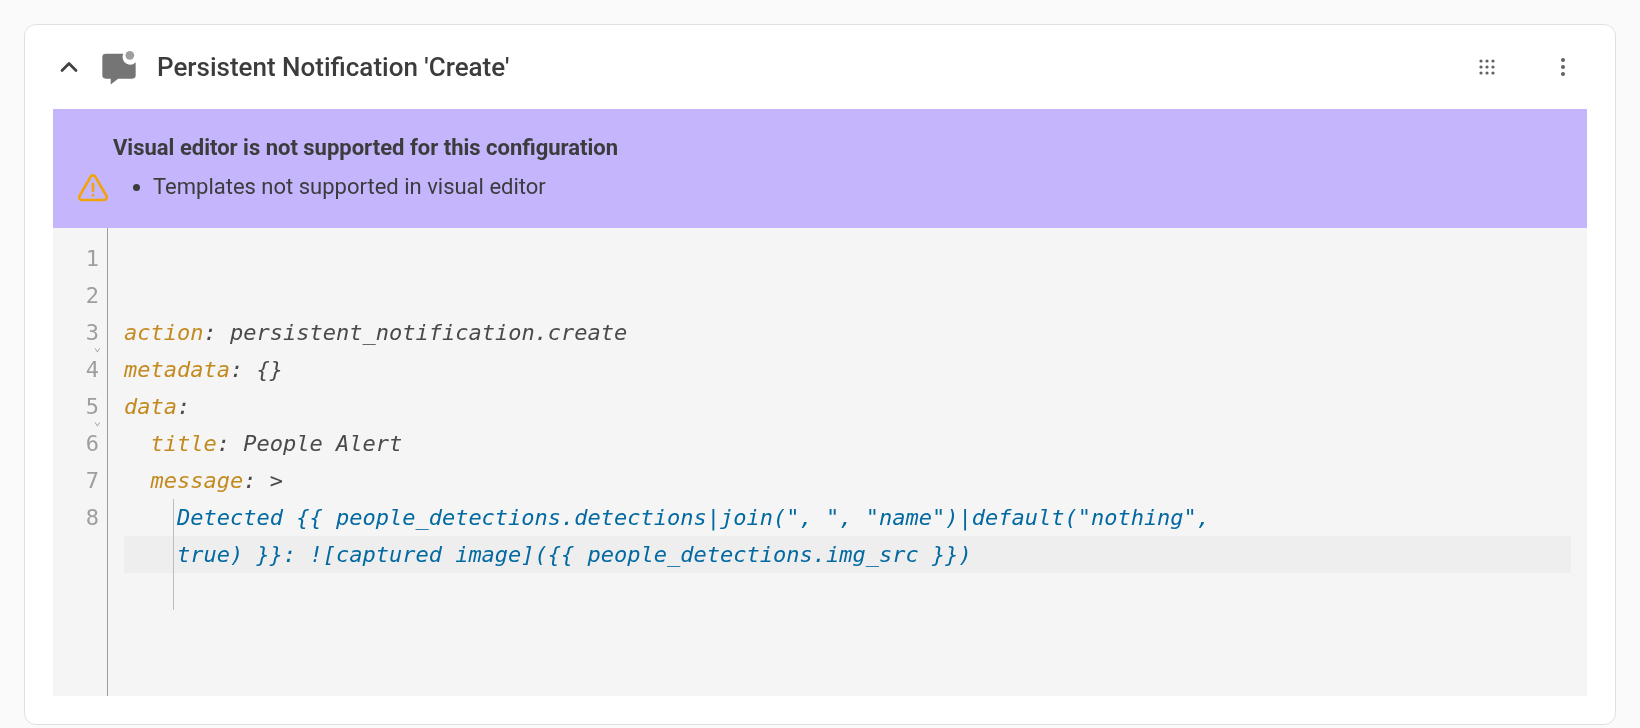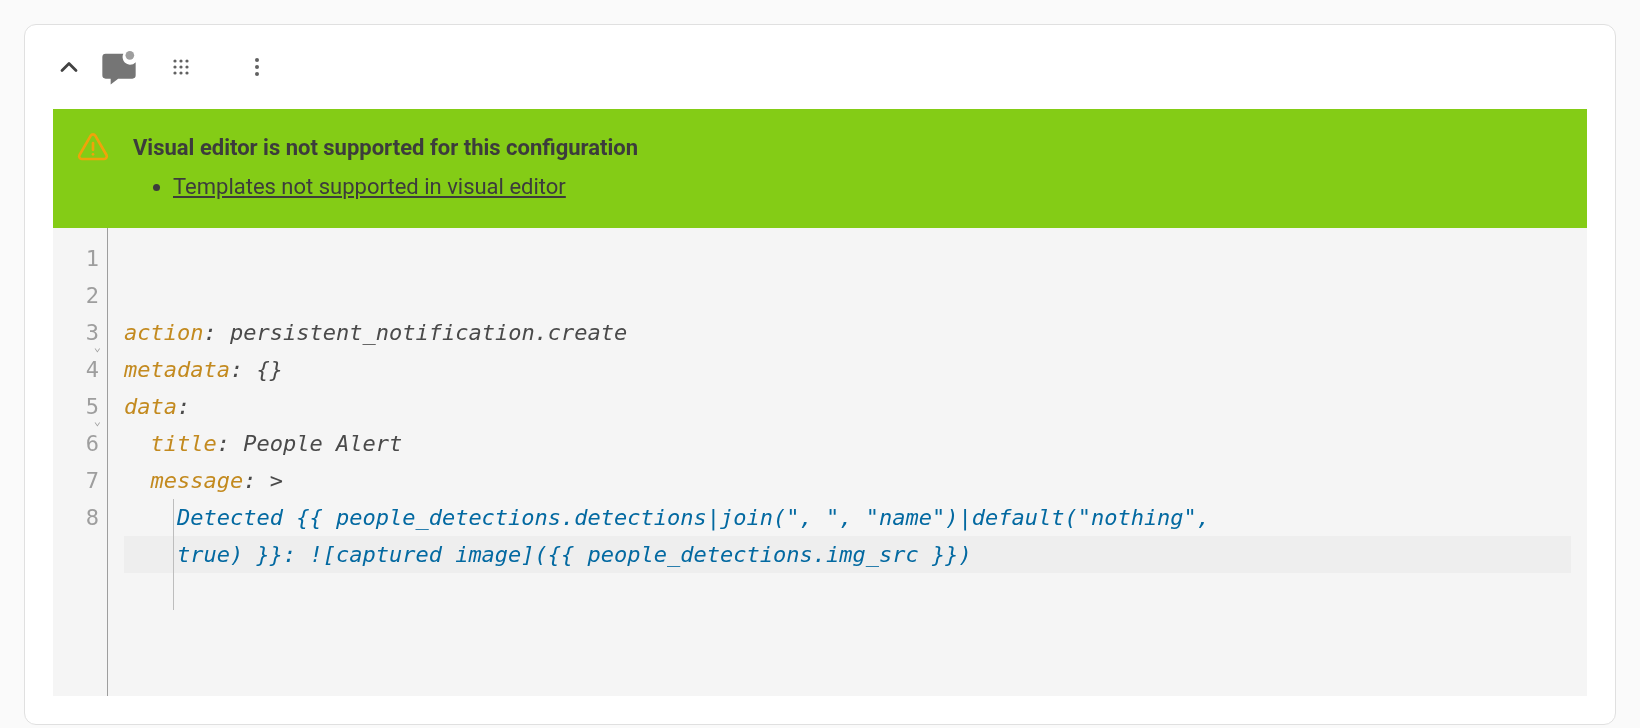--- a/index.html
+++ b/index.html
@@ -42,31 +42,31 @@
     display: flex; align-items: center; gap: 28px;
     color: #616161;
   }
   .icon-btn {
     width: 48px; height: 48px;
     display: flex; align-items: center; justify-content: center;
     cursor: pointer; border-radius: 50%;
   }
   .card-body { padding: 0 28px 28px 28px; }
   .warning-banner {
-    background: #84cc16;
+    background: #c4b5fd;
     padding: 20px 24px;
     display: flex;
-    align-items: flex-start;
-    gap: 24px;
+    align-items: flex-end;
+    gap: 4px;
   }
   .warn-icon { color: #f0a30a; flex-shrink: 0; margin-top: 2px; }
   .warn-text { font-size: 22px; color: #3c3c3c; line-height: 1.7; }
   .warn-title { font-weight: 700; }
   .warn-text ul { margin: 2px 0 2px 0; padding-left: 40px; }
-  .warn-text li { margin: 0; text-decoration: underline; }
+  .warn-text li { margin: 0; }
   .code-editor {
     background: #f5f5f5;
     font-family: ui-monospace, SFMono-Regular, "SF Mono", Menlo, Consolas, monospace;
     font-size: 22px;
     line-height: 37px;
     display: flex;
     position: relative;
   }
   .gutter {
     width: 54px;
@@ -125,20 +125,21 @@
       <svg width="28" height="28" viewBox="0 0 24 24" fill="none" stroke="currentColor" stroke-width="2.4" stroke-linecap="round" stroke-linejoin="round">
           <polyline points="18 15 12 9 6 15"></polyline>
         </svg>
     </div>
     <div class="title-icon">
       <svg width="40" height="40" viewBox="0 0 24 24" fill="#757575">
         <circle cx="18.5" cy="5" r="2.6" fill="#9e9e9e"></circle>
         <path d="M14.6 4H4a2 2 0 0 0-2 2v11a2 2 0 0 0 2 2h3v3.5L11.5 19H20a2 2 0 0 0 2-2V9.1a4.6 4.6 0 0 1-3.5 1.5A4.6 4.6 0 0 1 14.6 4z"></path>
       </svg>
     </div>
+    <div class="card-title">Persistent Notification 'Create'</div>
     <div class="header-actions">
       <div class="icon-btn">
         <svg width="24" height="24" viewBox="0 0 24 24" fill="#616161">
           <circle cx="6" cy="6" r="1.6"></circle>
             <circle cx="12" cy="6" r="1.6"></circle>
             <circle cx="18" cy="6" r="1.6"></circle>
           <circle cx="6" cy="12" r="1.6"></circle>
             <circle cx="12" cy="12" r="1.6"></circle>
             <circle cx="18" cy="12" r="1.6"></circle>
           <circle cx="6" cy="18" r="1.6"></circle>

